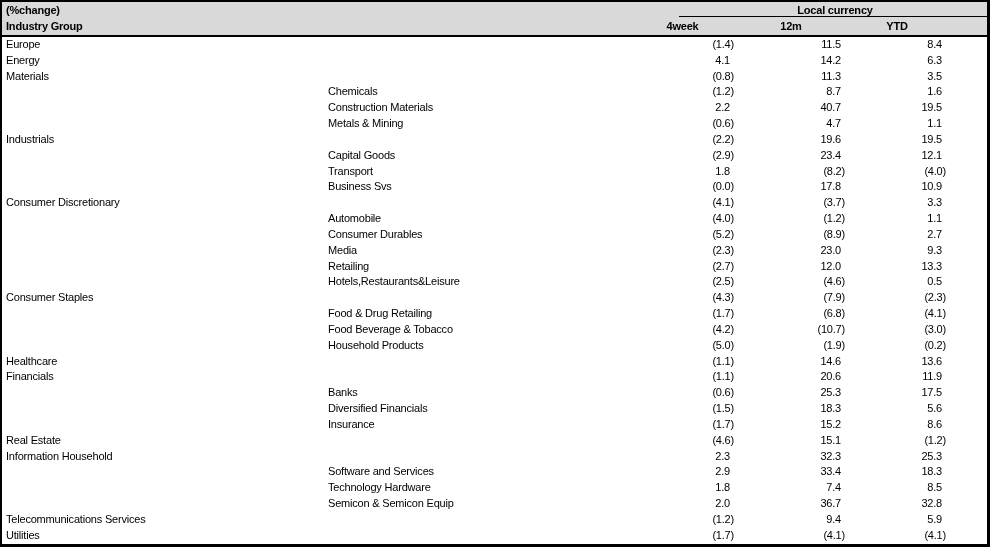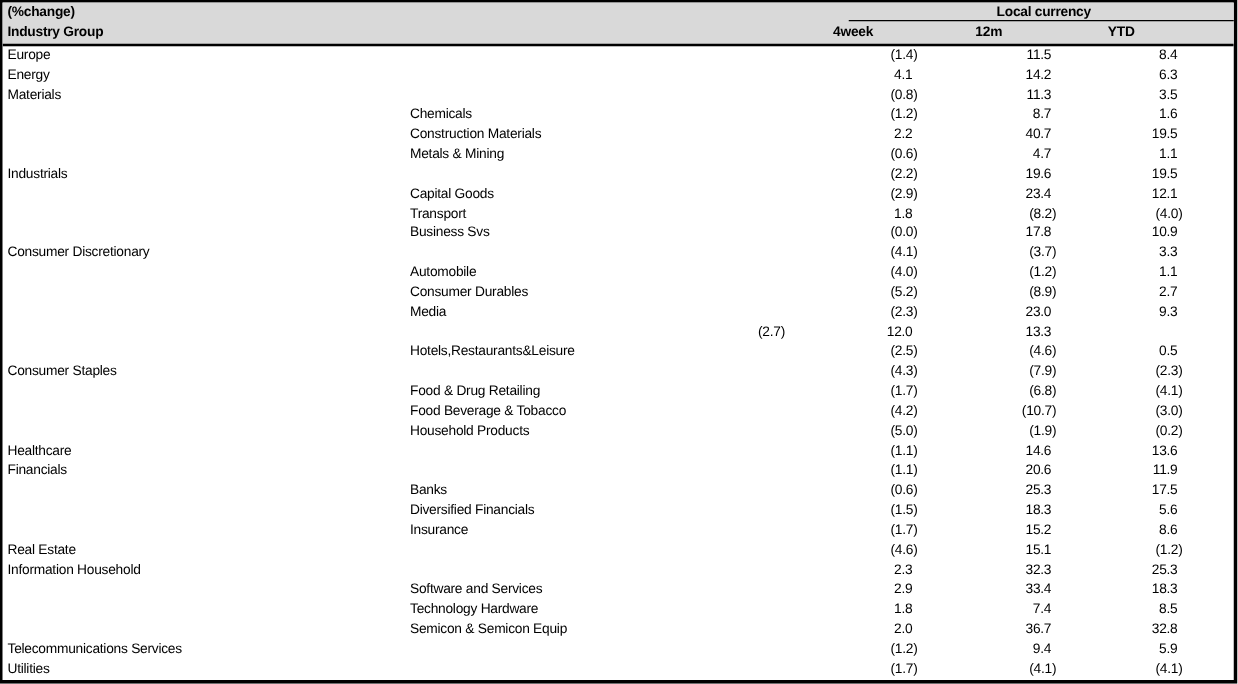--- a/index.html
+++ b/index.html
@@ -179,20 +179,21 @@
       <div class="grid row sub">
         <div class="cell-label"></div>
         <div class="cell-sub">Media</div>
         <div class="num paren">(2.3)</div>
         <div class="num">23.0</div>
         <div class="num">9.3</div>
         <div class="spacer"></div>
       </div>
       <div class="grid row sub">
         <div class="cell-label"></div>
+        <div class="cell-sub">Retailing</div>
         <div class="num paren">(2.7)</div>
         <div class="num">12.0</div>
         <div class="num">13.3</div>
         <div class="spacer"></div>
       </div>
       <div class="grid row sub">
         <div class="cell-label"></div>
         <div class="cell-sub">Hotels,Restaurants&amp;Leisure</div>
         <div class="num paren">(2.5)</div>
         <div class="num paren">(4.6)</div>

